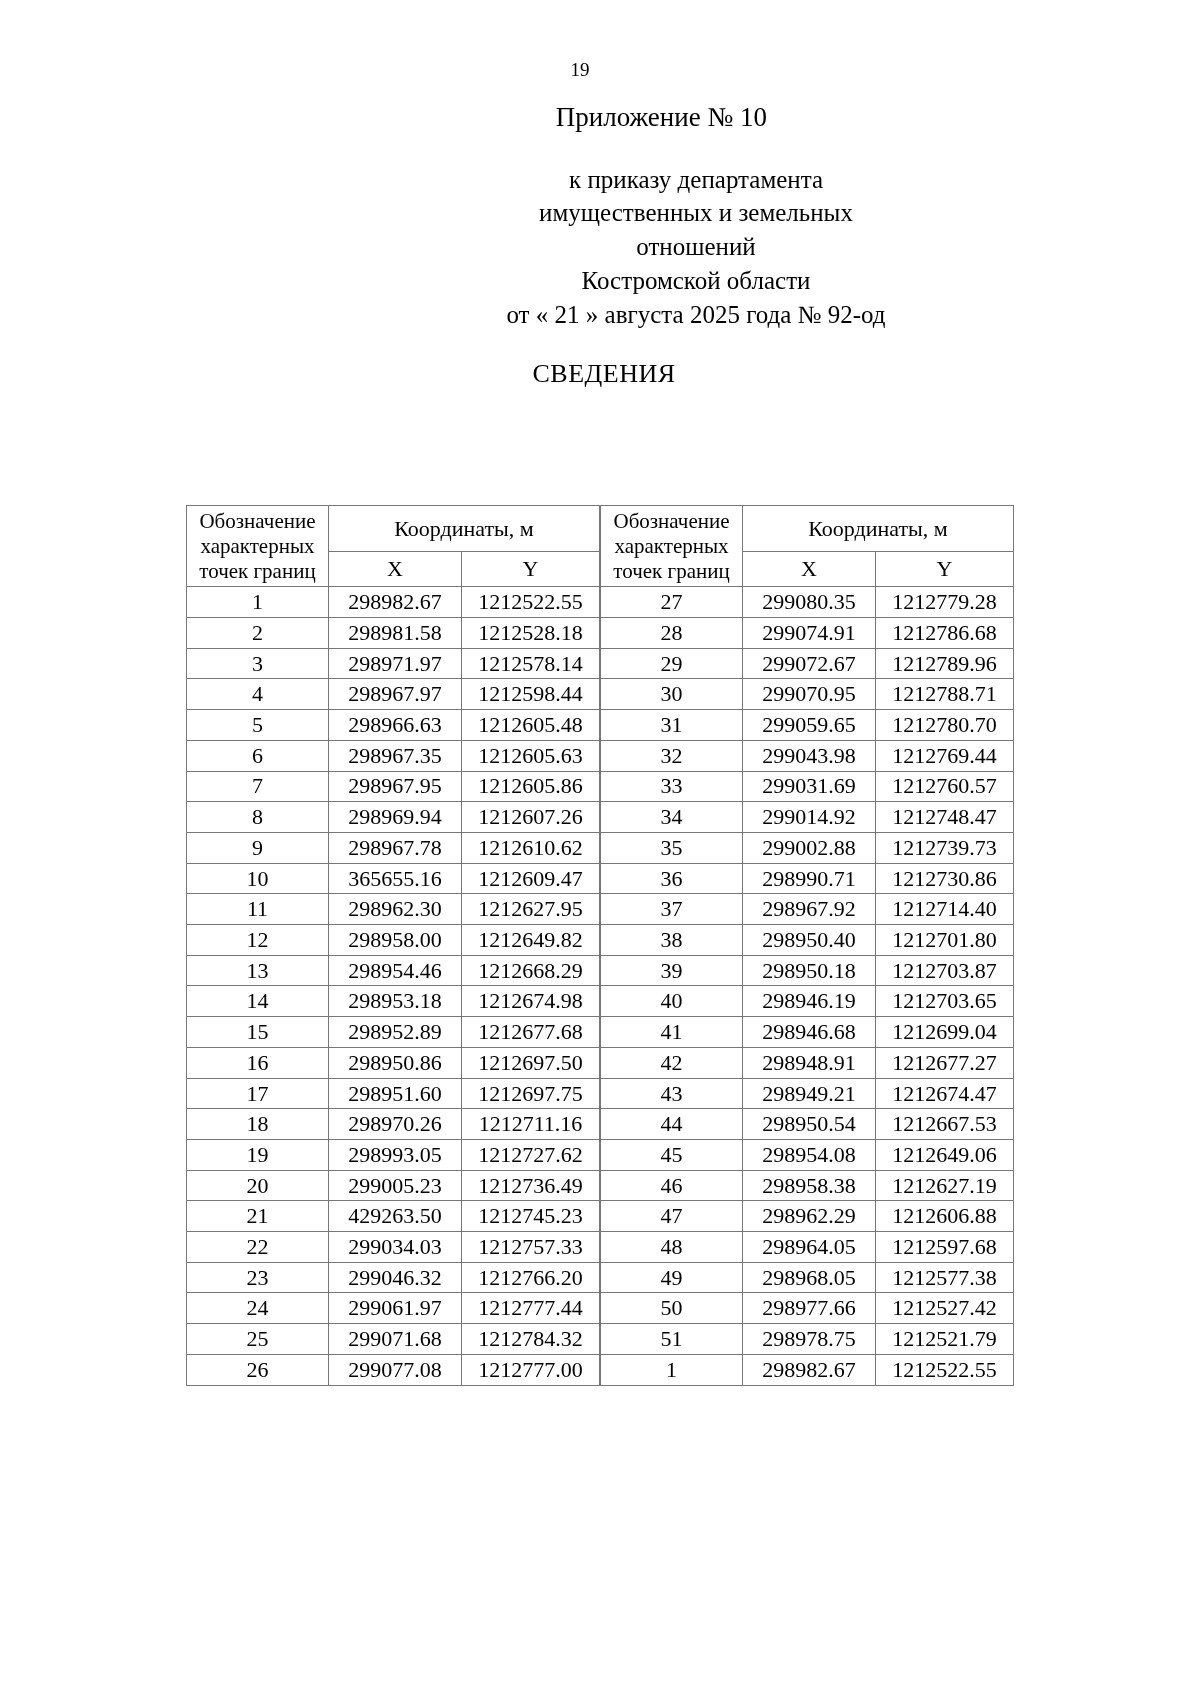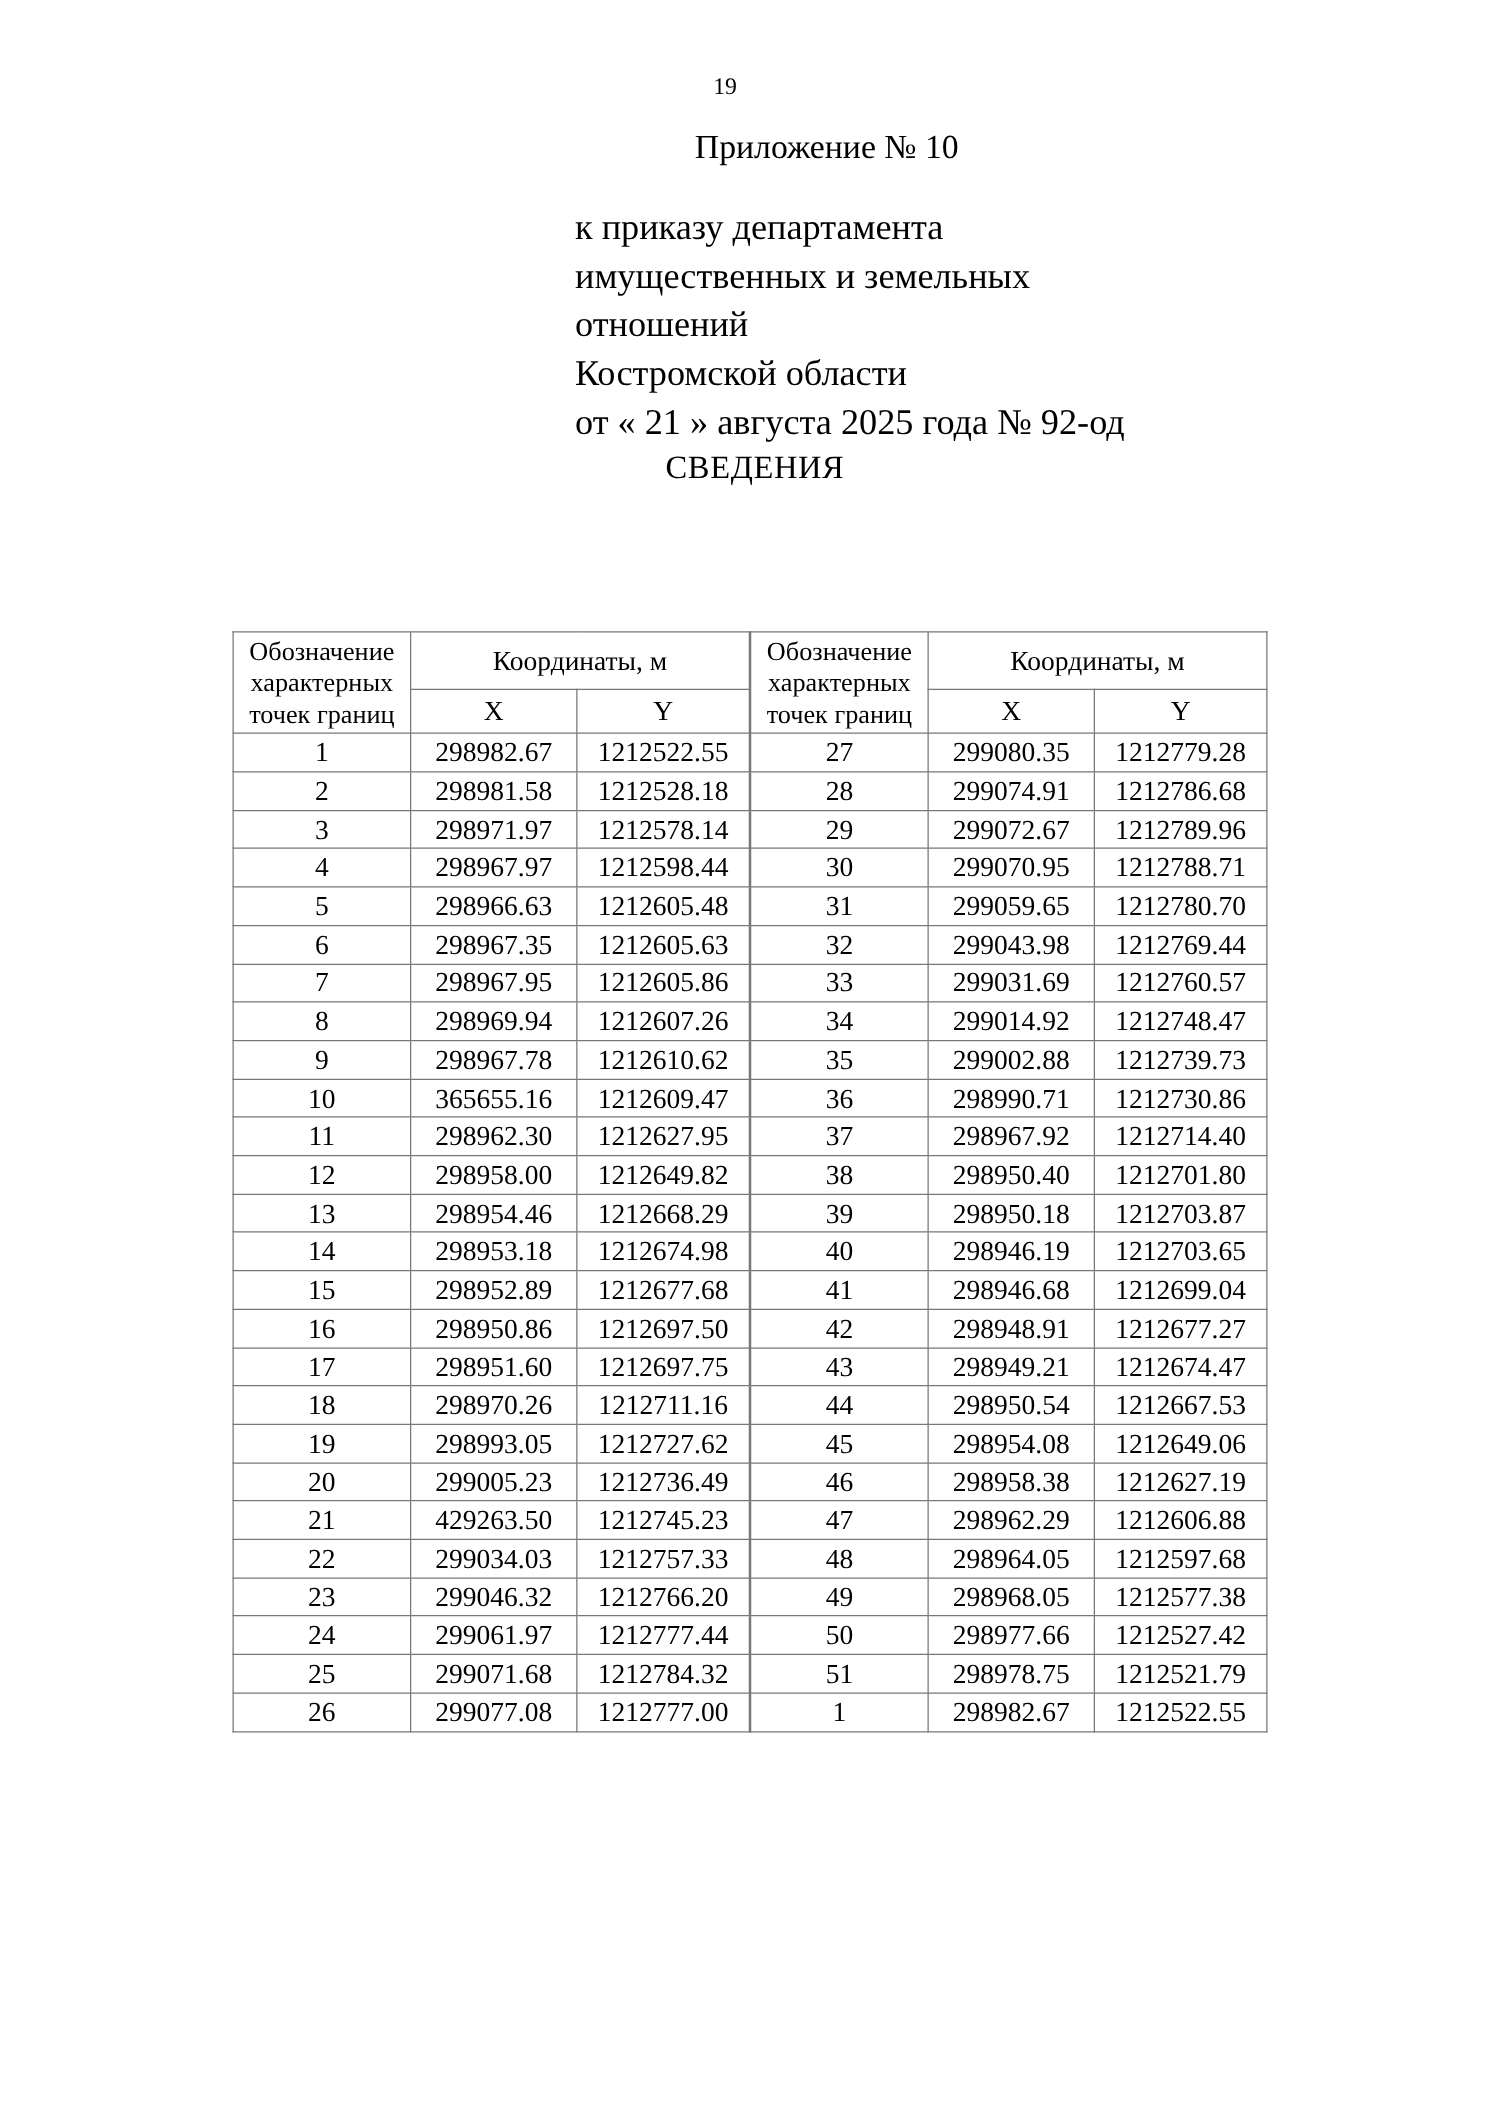--- a/index.html
+++ b/index.html
@@ -38,25 +38,24 @@
     width: 972px;
   }
   .appendix-title {
     text-align: right;
     padding-right: 205px;
     font-size: 27px;
     line-height: 1.28;
   }
   .order-block {
     margin-top: 28px;
-    text-align: left;
+    text-align: center;
     padding-left: 420px;
-    font-size: 29px;
+    font-size: 25px;
     line-height: 1.35;
-    margin-left: 40px;
   }
   .order-block div {
     white-space: nowrap;
   }
   .doc-title-block {
     position: absolute;
     top: 357px;
     left: 4px;
     width: 1200px;
     text-align: center;

